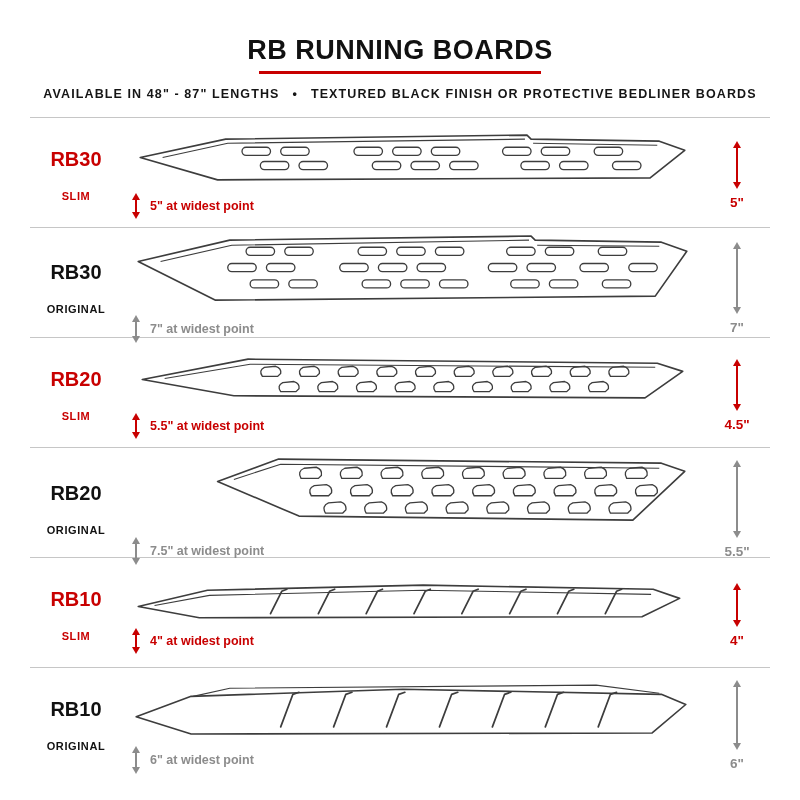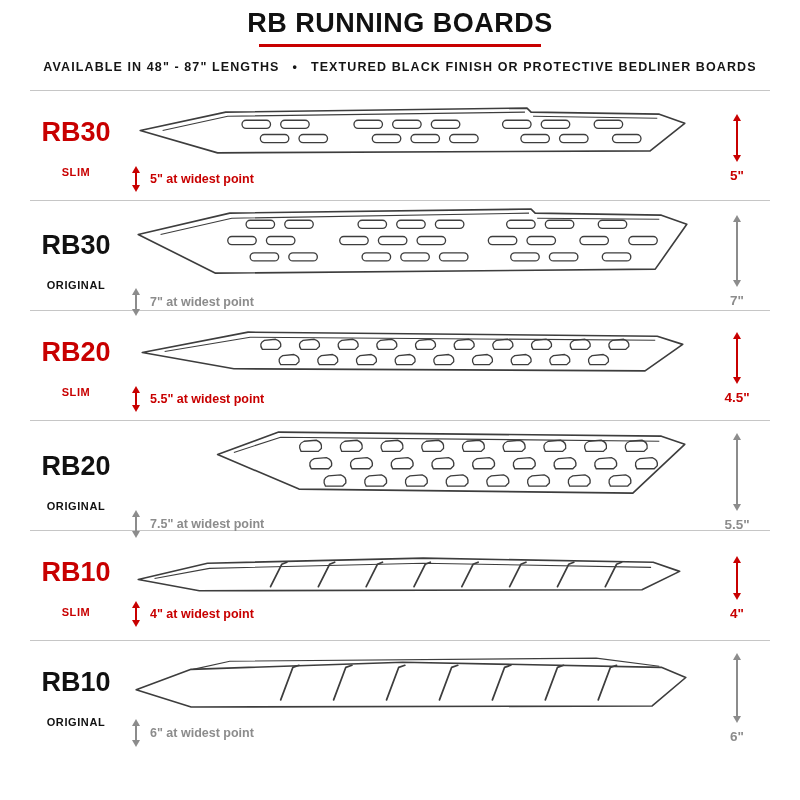--- a/index.html
+++ b/index.html
@@ -1,29 +1,29 @@
 <!DOCTYPE html>
 <html style="--accent: #c80000; --muted: #8c8c8c;"><head>
 <meta charset="utf-8">
 <style>
   *{box-sizing:border-box;margin:0;padding:0}
   html,body{background:#fff}
   body{width:800px;height:800px;font-family:"Liberation Sans",sans-serif;color:#1a1a1a;overflow:hidden}
   .page{width:800px;height:800px}
 
-  .header{text-align:center;padding-top:8px}
+  .header{text-align:center;padding-top:35px}
   .title{font-size:27px;font-weight:700;letter-spacing:.5px;color:#111}
   .rule{width:282px;height:3px;background:var(--accent,#c80000);margin:5px auto 13px}
   .subtitle{font-size:12.5px;font-weight:700;letter-spacing:1.1px;color:#151515;white-space:nowrap}
   .subtitle .dot{margin:0 13px}
 
   .rows{margin:16px 30px 0}
   .row{display:grid;grid-template-columns:92px 1fr 66px;height:110px;border-top:1px solid #c6c6c6;padding-top:5px}
   .label{display:flex;flex-direction:column;justify-content:center;align-items:center;text-align:center}
-  .model{font-size:27px;font-weight:700;line-height:1.05}
+  .model{font-size:20px;font-weight:700;line-height:1.05}
   .variant{font-size:11px;font-weight:700;letter-spacing:.6px;margin-top:20px}
   .slim .model,.slim .variant{color:var(--accent,#c80000)}
   .slim .note,.slim .hnote{color:var(--accent,#c80000)}
   .orig .model,.orig .variant{color:#111}
   .orig .note,.orig .hnote{color:var(--muted,#8c8c8c)}
 
   .draw{display:flex;flex-direction:column;justify-content:center;padding:0 6px}
   svg.board{display:block;width:100%;height:auto}
   svg.board .ol{fill:none;stroke:#3d3d3d;stroke-width:1.6;stroke-linejoin:round}
   svg.board .in{fill:none;stroke:#3d3d3d;stroke-width:1.1;stroke-linejoin:round}

